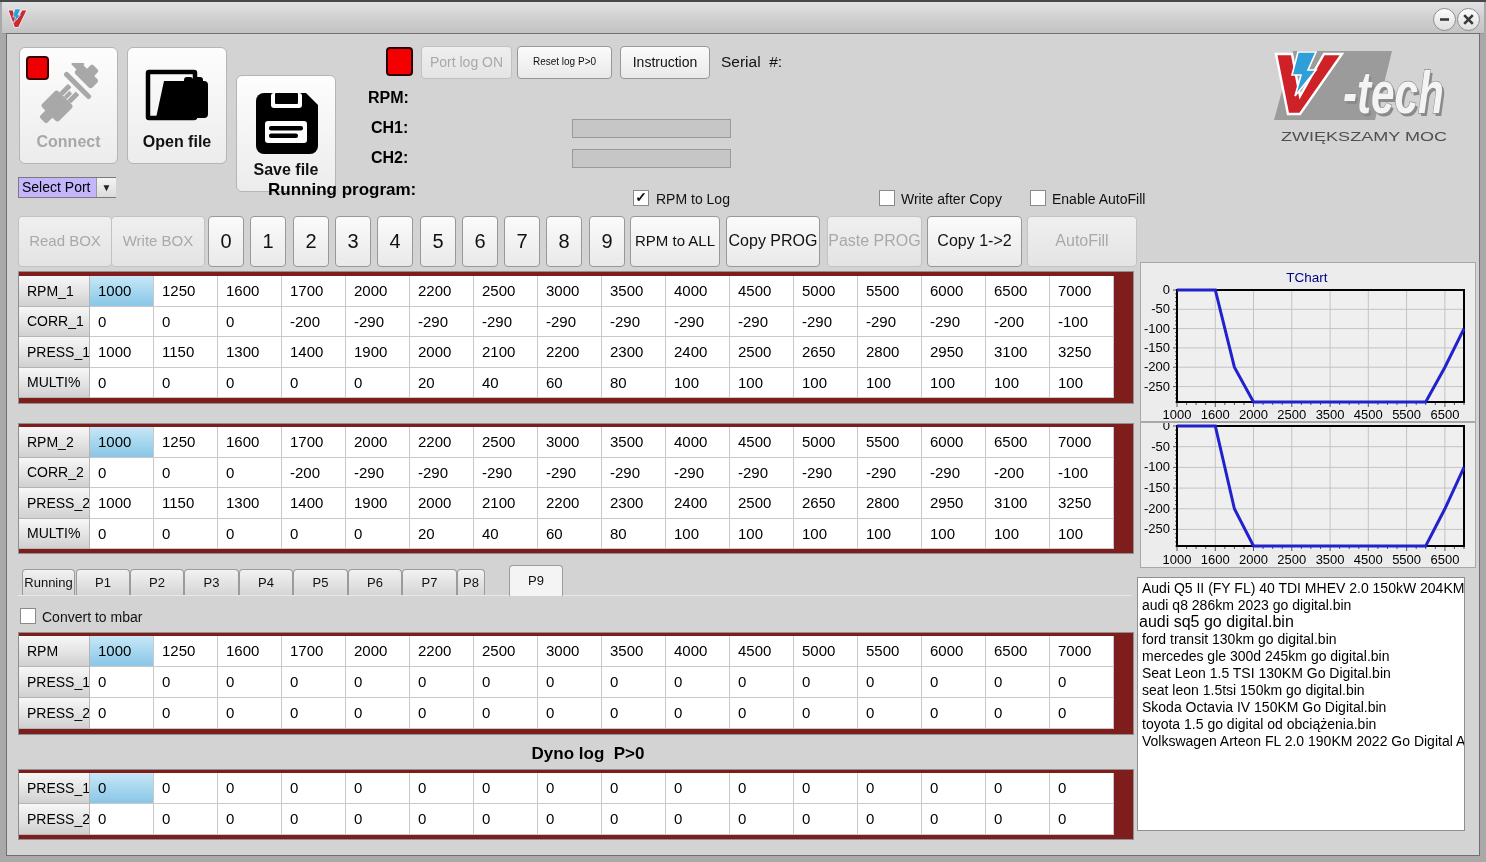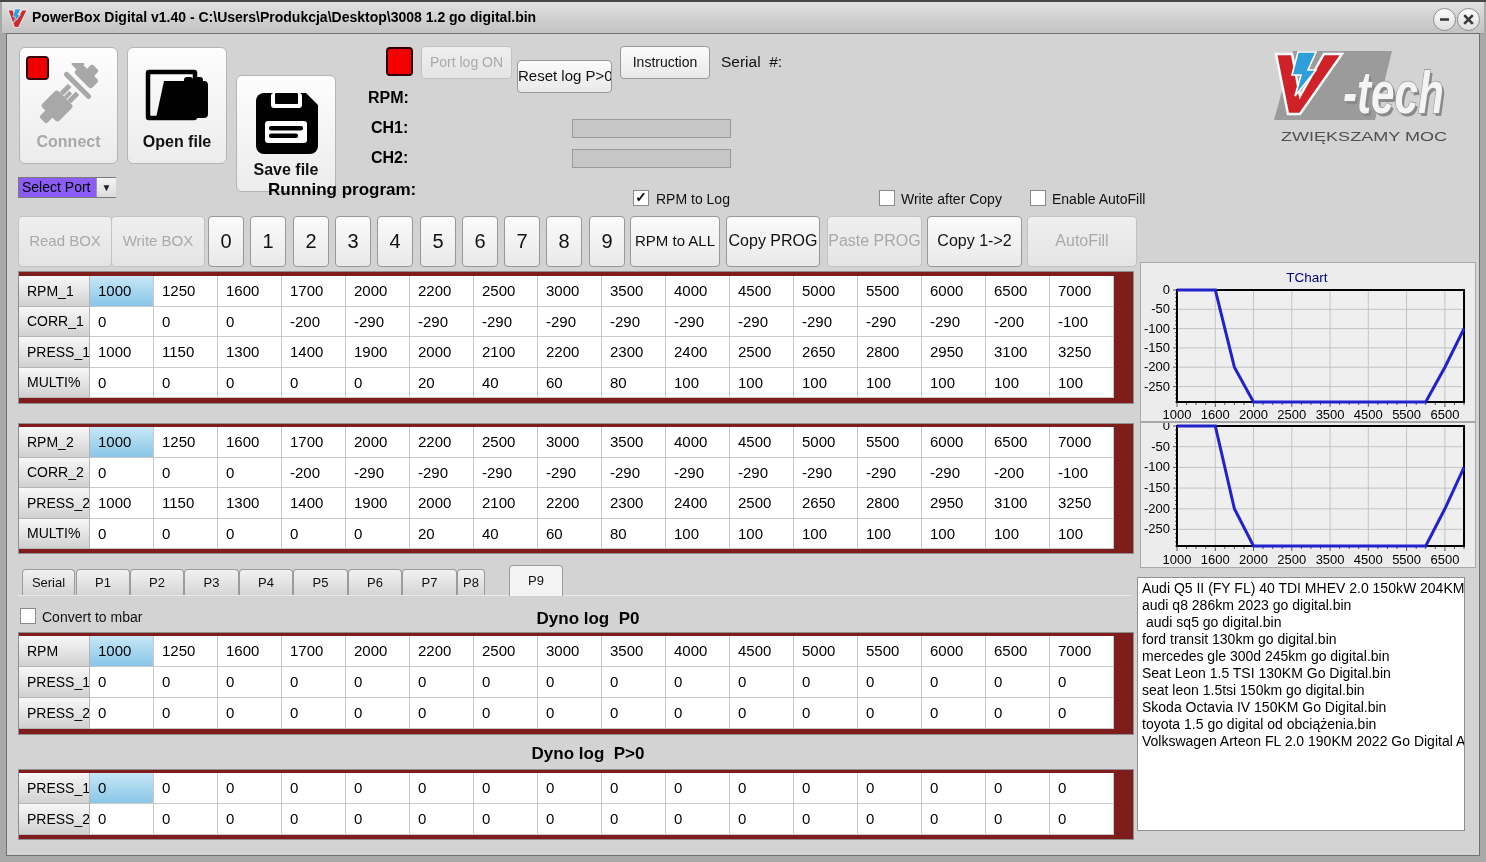--- a/index.html
+++ b/index.html
@@ -38,21 +38,20 @@
 .blbl{position:absolute;font-weight:bold;color:#000;}
 </style></head><body>
 <div id="win">
 <div id="titlebar"></div>
 <div id="topline"></div>
 <div id="client"></div>
 <svg class="abs" style="left:6px;top:7px" width="22" height="22" viewBox="0 0 22 22">
 <path d="M2 3 L7 3 L10.5 13 L16 3 L21 3 L12.5 20.5 L8.5 20.5 Z" fill="#cc2a31" stroke="#fff" stroke-width="0.8"></path>
 <path d="M9 2 L14.5 2 L12 8 L14.5 8 L7.5 16 L9.5 10 L6.8 10 Z" fill="#2e9fd8" stroke="#fff" stroke-width="0.5"></path>
 </svg>
-<div id="title-text">PowerBox Digital v1.40 - C:\Users\Produkcja\Desktop\3008 1.2 go digital.bin</div>
 <div class="winbtn" style="left:1433px;"><svg width="21" height="21" viewBox="0 0 21 21">
         <line x1="6" y1="10.5" x2="15" y2="10.5" stroke="#3a3a3a" stroke-width="2.6"></line>
       </svg></div>
 <div class="winbtn" style="left:1457px;"><svg width="21" height="21" viewBox="0 0 21 21">
         <path d="M6.2 6.2 L14.8 14.8 M14.8 6.2 L6.2 14.8" stroke="#3a3a3a" stroke-width="2.6"></path>
       </svg></div>
 <div class="bigbtn" style="left:19px;width:97px;">
  <div class="abs" style="left:6px;top:8px;width:19px;height:20px;background:#ee0000;border:2px solid #3c0000;border-radius:4px;"></div>
  <svg class="abs" style="left:16px;top:15px" width="64" height="64" viewBox="0 0 64 64">
   <g fill="#a8a8a8" transform="rotate(-45 32 32)">
@@ -84,30 +83,30 @@
   <rect x="15" y="0" width="31" height="15" rx="3" fill="#fff"></rect>
   <rect x="19" y="0" width="23" height="11" rx="1" fill="#000"></rect>
   <rect x="9" y="28" width="42" height="22" rx="3" fill="#fff"></rect>
   <rect x="13" y="33" width="34" height="4.5" rx="2" fill="#000"></rect>
   <rect x="13" y="40.5" width="29" height="4.5" rx="2" fill="#000"></rect>
  </svg>
  <div class="lbl">Save file</div>
 </div>
 <div class="abs" style="left:386px;top:47px;width:23px;height:25px;background:#f50000;border:2px solid #2d0000;border-radius:4px;"></div>
 <div class="btn dis" style="left:421px;top:46px;width:89px;height:31px;line-height:30px;font-size:14px;">Port log ON</div>
-<div class="btn" style="left:517px;top:60px;width:93px;height:31px;line-height:30px;font-size:15px;">Reset log P&gt;0</div>
+<div class="btn" style="left:517px;top:46px;width:93px;height:31px;line-height:30px;font-size:10px;">Reset log P&gt;0</div>
 <div class="btn" style="left:620px;top:46px;width:88px;height:31px;line-height:30px;font-size:14px;">Instruction</div>
 <div class="abs" style="left:721px;top:53px;font-size:15.5px;color:#111;">Serial&nbsp;&nbsp;#:</div>
 <div class="abs" style="left:368px;top:89px;font-size:16px;font-weight:bold;">RPM:</div>
 <div class="abs" style="left:371px;top:119px;font-size:16px;font-weight:bold;">CH1:</div>
 <div class="abs" style="left:371px;top:149px;font-size:16px;font-weight:bold;">CH2:</div>
 <div class="abs" style="left:572px;top:119px;width:157px;height:17px;background:#c6c6c6;border:1px solid #9a9a9a;"></div>
 <div class="abs" style="left:572px;top:149px;width:157px;height:17px;background:#c6c6c6;border:1px solid #9a9a9a;"></div>
 <div class="abs" style="left:268px;top:180px;font-size:17px;font-weight:bold;">Running program:</div>
-<div class="abs" style="left:18px;top:177px;width:96px;height:19px;background:#8b5cf6;border:1px solid #7a7a7a;">
+<div class="abs" style="left:18px;top:177px;width:96px;height:19px;background:#c4b5fd;border:1px solid #7a7a7a;">
  <div class="abs" style="left:3px;top:1px;font-size:14px;">Select Port</div>
  <div class="abs" style="left:77px;top:0px;width:19px;height:19px;background:linear-gradient(180deg,#f4f4f4,#dcdcdc);border-left:1px solid #9a9a9a;text-align:center;line-height:19px;font-size:10px;color:#222;">▼</div>
 </div>
 <div class="cb" style="left:633px;top:190px;">✓</div>
 <div class="cblbl" style="left:656px;top:191px;">RPM to Log</div>
 <div class="cb" style="left:879px;top:190px;"></div>
 <div class="cblbl" style="left:901px;top:191px;">Write after Copy</div>
 <div class="cb" style="left:1030px;top:190px;"></div>
 <div class="cblbl" style="left:1052px;top:191px;">Enable AutoFill</div>
 <div class="btn dis" style="left:18px;top:216px;width:92px;height:49px;line-height:48px;font-size:15px;">Read BOX</div>
@@ -280,34 +279,33 @@
           <div class="td" style="line-height:29px;">100</div>
           <div class="td" style="line-height:29px;">100</div>
           <div class="td" style="line-height:29px;">100</div>
           <div class="td" style="line-height:29px;">100</div>
           <div class="td" style="line-height:29px;">100</div>
           <div class="td" style="line-height:29px;">100</div>
           <div class="td" style="line-height:29px;">100</div>
         </div>
 </div>
     </div>
-<div class="tab" style="left:22px;width:53px;">Serial</div>
+<div class="tab" style="left:22px;width:53px;">Running</div>
 <div class="tab" style="left:76px;width:54px;">P1</div>
 <div class="tab" style="left:130px;width:54px;">P2</div>
 <div class="tab" style="left:184px;width:55px;">P3</div>
 <div class="tab" style="left:239px;width:54px;">P4</div>
 <div class="tab" style="left:293px;width:55px;">P5</div>
 <div class="tab" style="left:348px;width:54px;">P6</div>
 <div class="tab" style="left:402px;width:55px;">P7</div>
 <div class="tab" style="left:457px;width:28px;">P8</div>
 <div class="tab sel" style="left:509px;width:54px;line-height:29px;">P9</div>
 <div class="abs" style="left:18px;top:595px;width:1114px;height:1px;background:#e9e9e9;z-index:2;"></div>
 <div class="cb" style="left:20px;top:608px;"></div>
 <div class="cblbl" style="left:42px;top:609px;">Convert to mbar</div>
-<div class="blbl" style="left:398px;top:609px;width:380px;text-align:center;font-size:17px;">Dyno log&nbsp;&nbsp;P0</div>
 <div class="panel" style="top:632px;height:101px;">
       <div style="padding-top:3px;">
         <div class="trow" style="height:31px;">
           <div class="th" style="width:71px;line-height:30px;">RPM</div>
           <div class="td blue" style="line-height:30px;">1000</div>
           <div class="td" style="line-height:30px;">1250</div>
           <div class="td" style="line-height:30px;">1600</div>
           <div class="td" style="line-height:30px;">1700</div>
           <div class="td" style="line-height:30px;">2000</div>
           <div class="td" style="line-height:30px;">2200</div>
@@ -586,21 +584,21 @@
         <text x="112.5" y="141" font-size="13" fill="#000" text-anchor="middle" font-family="Liberation Sans">2000</text>
         <text x="150.8" y="141" font-size="13" fill="#000" text-anchor="middle" font-family="Liberation Sans">2500</text>
         <text x="189.1" y="141" font-size="13" fill="#000" text-anchor="middle" font-family="Liberation Sans">3500</text>
         <text x="227.3" y="141" font-size="13" fill="#000" text-anchor="middle" font-family="Liberation Sans">4500</text>
         <text x="265.6" y="141" font-size="13" fill="#000" text-anchor="middle" font-family="Liberation Sans">5500</text>
         <text x="303.9" y="141" font-size="13" fill="#000" text-anchor="middle" font-family="Liberation Sans">6500</text>
       </svg></div>
 <div class="abs" style="left:1137px;top:577px;width:328px;height:254px;background:#fff;border:1px solid #8f8f8f;box-sizing:border-box;overflow:hidden;padding-top:2px;">
 <div style="font-size:14px;line-height:16.95px;white-space:nowrap;padding-left:4px;color:#000;">Audi Q5 II (FY FL) 40 TDI MHEV 2.0 150kW 204KM (2</div>
 <div style="font-size:14px;line-height:16.95px;white-space:nowrap;padding-left:4px;color:#000;">audi q8 286km 2023 go digital.bin</div>
-<div style="font-size:14px;line-height:16.95px;white-space:nowrap;padding-left:8px;color:#000;">audi sq5 go digital.bin</div>
+<div style="font-size:16px;line-height:16.95px;white-space:nowrap;padding-left:1px;color:#000;">audi sq5 go digital.bin</div>
 <div style="font-size:14px;line-height:16.95px;white-space:nowrap;padding-left:4px;color:#000;">ford transit 130km go digital.bin</div>
 <div style="font-size:14px;line-height:16.95px;white-space:nowrap;padding-left:4px;color:#000;">mercedes gle 300d 245km go digital.bin</div>
 <div style="font-size:14px;line-height:16.95px;white-space:nowrap;padding-left:4px;color:#000;">Seat Leon 1.5 TSI 130KM Go Digital.bin</div>
 <div style="font-size:14px;line-height:16.95px;white-space:nowrap;padding-left:4px;color:#000;">seat leon 1.5tsi 150km go digital.bin</div>
 <div style="font-size:14px;line-height:16.95px;white-space:nowrap;padding-left:4px;color:#000;">Skoda Octavia IV 150KM Go Digital.bin</div>
 <div style="font-size:14px;line-height:16.95px;white-space:nowrap;padding-left:4px;color:#000;">toyota 1.5 go digital od obciążenia.bin</div>
 <div style="font-size:14px;line-height:16.95px;white-space:nowrap;padding-left:4px;color:#000;">Volkswagen Arteon FL 2.0 190KM 2022 Go Digital Au</div>
 </div>
 <svg class="abs" style="left:1262px;top:44px" width="200" height="105" viewBox="0 0 200 105">
 <polygon points="31,7 130,7 113,76 12,76" fill="#9b9b9b"></polygon>

